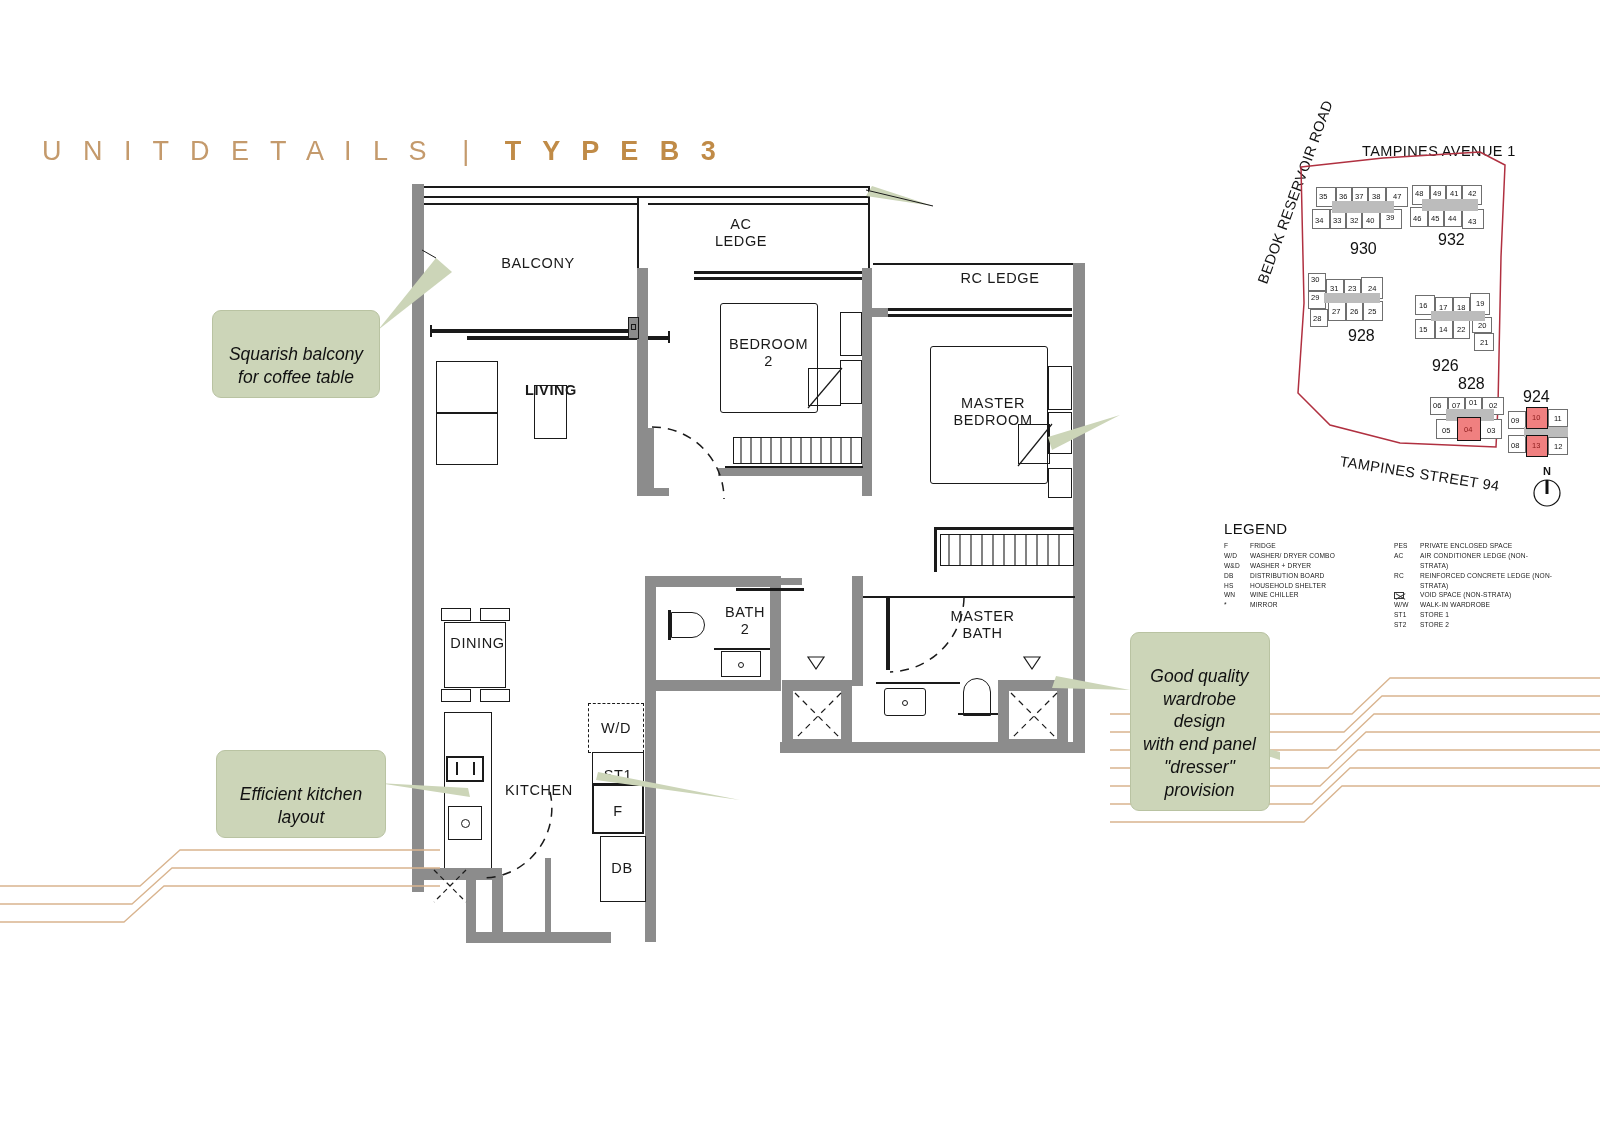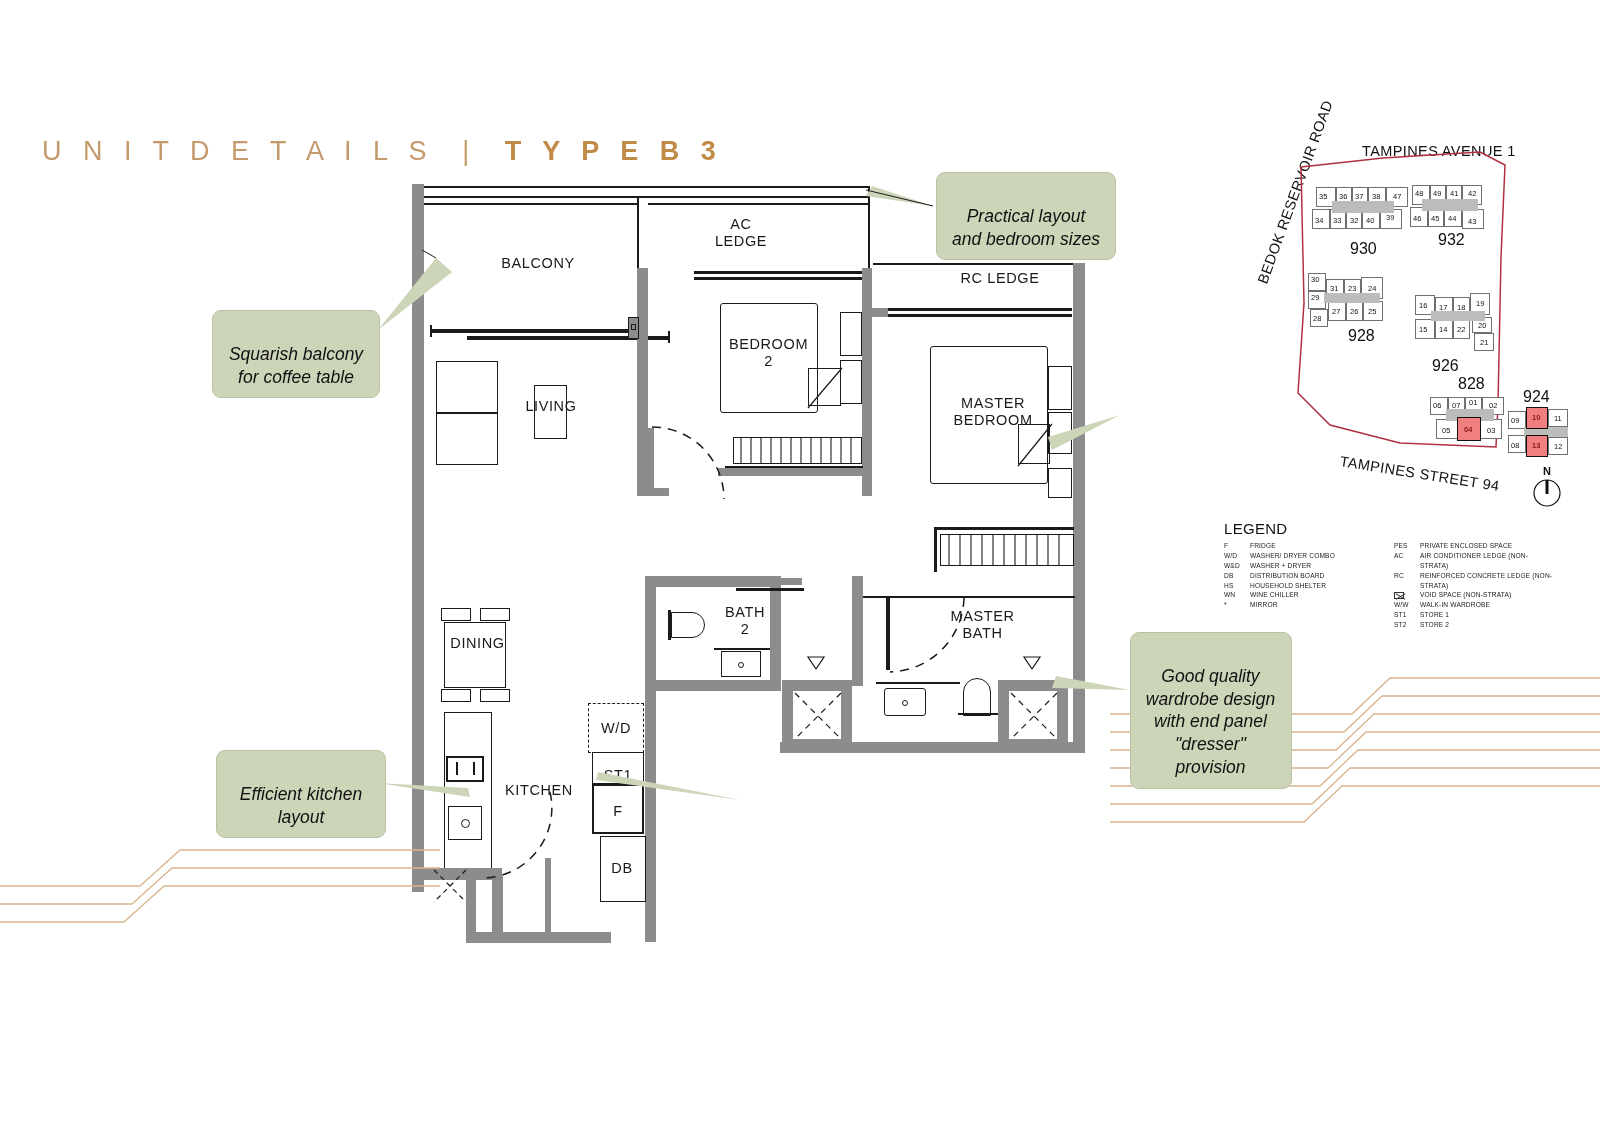--- a/index.html
+++ b/index.html
@@ -47,21 +47,21 @@
     line-height:1.3; text-align:center; padding:9px 13px; white-space:pre-line;
     z-index:30;
   }
   .leader { position:absolute; z-index:20; }
 
   
   .sitemap { position:absolute; left:1270px; top:135px; width:320px; height:370px; }
   .road-lbl { position:absolute; font-size:14.5px; color:#111; letter-spacing:0.4px; white-space:nowrap; }
   .blk-lbl { position:absolute; font-size:16px; color:#111; }
   .unit-num { position:absolute; font-size:7.5px; color:#111; }
-  .unit-num.red { color:#8b1a1a; font-weight:700;text-align:right; }
+  .unit-num.red { color:#8b1a1a; font-weight:400;text-align:right; }
   .stack { position:absolute; }
   .ubox { position:absolute; border:0.8px solid #6f6f6f; background:#fff; }
   .ucore { position:absolute; background:#bcbcbc; }
   .uhl { position:absolute; background:#f08080; border:1.6px solid #111; }
   .compass { position:absolute; }
 
   
   .legend { position:absolute; left:1224px; top:520px; width:340px; }
   .legend-title { font-size:15px; color:#111; letter-spacing:0.3px; }
   .lg-rows { position:relative; margin-top:4px; }
@@ -171,21 +171,21 @@
     <div class="furn" style="left:1048px; top:412px; width:24px; height:42px;"></div>
     <div class="furn" style="left:1018px; top:424px; width:32px; height:40px;"></div>
     <svg class="leader" style="left:1016px; top:422px;" width="40" height="46">
       <line x1="36" y1="2" x2="2" y2="44" stroke="#1a1a1a" stroke-width="1.2"></line>
     </svg>
     <div class="furn" style="left:1048px; top:468px; width:24px; height:30px;"></div>
 
     <div class="furn" style="left:436px; top:361px; width:62px; height:104px;"></div>
     <div class="wallthin" style="left:436px; top:412px; width:62px; height:1.5px;"></div>
     <div class="furn" style="left:534px; top:385px; width:33px; height:54px;"></div>
-    <div class="lbl" style="left:512px; top:398px; width:78px;">LIVING</div>
+    <div class="lbl" style="left:512px; top:382px; width:78px;font-weight:bold;">LIVING</div>
 
     <div class="furn" style="left:444px; top:622px; width:62px; height:66px;"></div>
     <div class="furn thin" style="left:441px; top:608px; width:30px; height:13px;"></div>
     <div class="furn thin" style="left:480px; top:608px; width:30px; height:13px;"></div>
     <div class="furn thin" style="left:441px; top:689px; width:30px; height:13px;"></div>
     <div class="furn thin" style="left:480px; top:689px; width:30px; height:13px;"></div>
     <div class="lbl" style="left:440px; top:635px; width:75px;">DINING</div>
 
     <div class="furn" style="left:444px; top:712px; width:48px; height:160px;"></div>
     <div class="furn" style="left:446px; top:756px; width:38px; height:26px; border-width:2px;"></div>
@@ -305,27 +305,23 @@
     <polygon points="740,800 598,772 596,780" fill="#ccd5b8" stroke="none"></polygon>
     <line x1="866" y1="190" x2="933" y2="206" stroke="#1a1a1a" stroke-width="1"></line>
     <line x1="436" y1="258" x2="422" y2="250" stroke="#1a1a1a" stroke-width="1"></line>
   </svg>
 
   <div class="callout" style="left:212px; top:310px; width:168px;">
     <span>Squarish balcony
 for coffee table</span>
   </div>
 
-  <div class="callout" style="left:936px; top:172px; width:180px;">
-    <span>Practical layout
-and bedroom sizes</span>
-  </div>
-
-
-  <div class="callout" style="left:1130px; top:632px; width:162px;padding-left:12px;">
+
+
+  <div class="callout" style="left:1130px; top:632px; width:140px;padding-left:12px;">
     <span>Good quality
 wardrobe design
 with end panel
 "dresser"
 provision</span>
   </div>
 
   <div class="callout" style="left:216px; top:750px; width:170px;">
     <span>Efficient kitchen
 layout</span>

